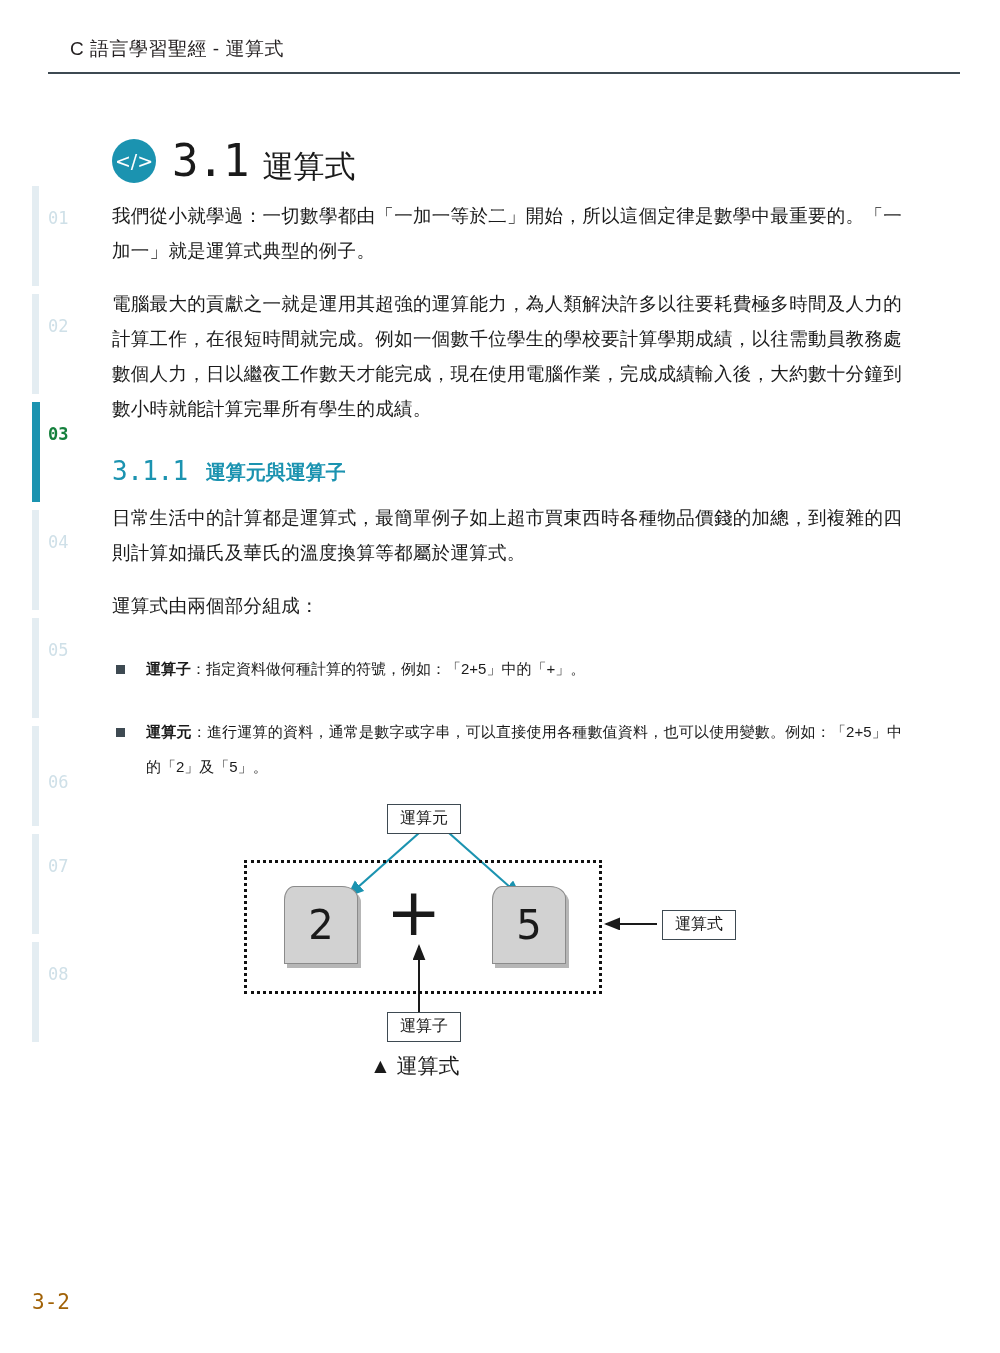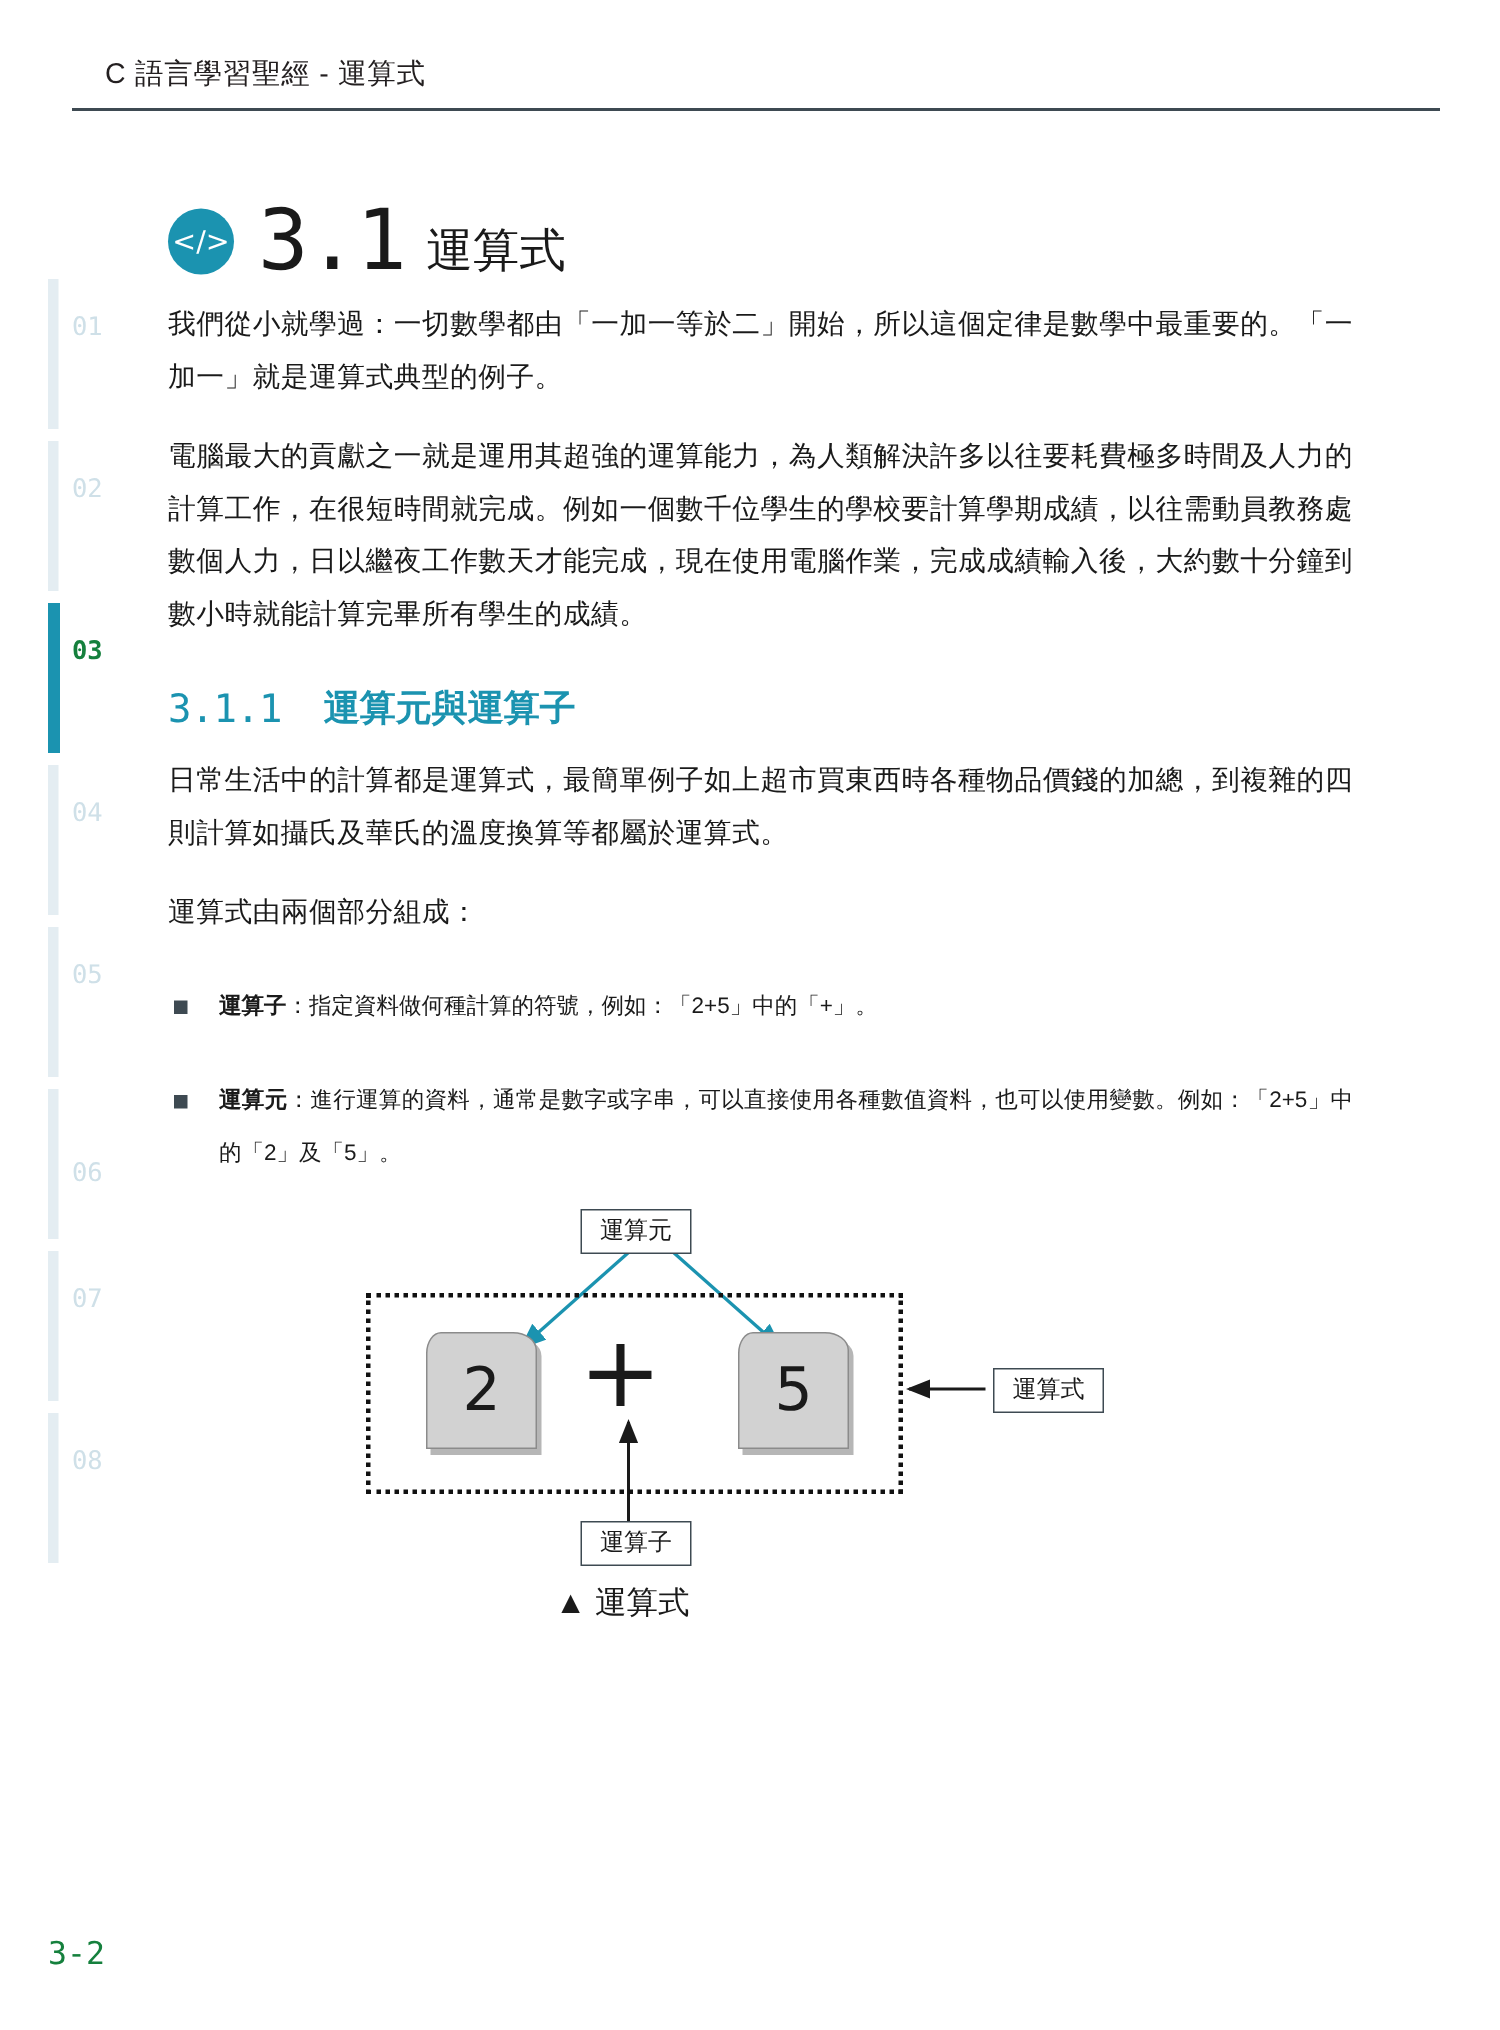--- a/index.html
+++ b/index.html
@@ -96,21 +96,21 @@
     color: #ffffff;
     display: flex;
     align-items: center;
     justify-content: center;
     font-size: 19px;
     font-family: "DejaVu Sans", sans-serif;
     flex: none;
   }
   .sec-num {
     margin-left: 16px;
-    font-size: 56px;
+    font-size: 44px;
     font-family: "DejaVu Sans Mono", monospace;
     color: #1a1a1a;
     letter-spacing: -1px;
     line-height: 1;
   }
   .sec-title {
     margin-left: 14px;
     font-size: 31px;
     color: #1a1a1a;
     line-height: 1;
@@ -131,22 +131,22 @@
     align-items: flex-end;
     margin: 30px 0 14px 0;
   }
   .sub-num {
     font-size: 26px;
     font-family: "DejaVu Sans Mono", monospace;
     color: #1b93b0;
     letter-spacing: -0.5px;
   }
   .sub-title {
-    margin-left: 28px;
-    font-size: 24px;
+    margin-left: 18px;
+    font-size: 20px;
     color: #1b93b0;
     font-weight: bold;
   }
 
   ul.bullets {
     list-style: none;
     margin: 4px 0 0 0;
     padding: 0;
   }
   ul.bullets li {
@@ -235,21 +235,21 @@
     height: 290px;
   }
 
   
   .page-num {
     position: absolute;
     left: 32px;
     top: 1290px;
     font-size: 21px;
     font-family: "DejaVu Sans Mono", monospace;
-    color: #15803d;
+    color: #a16207;
     letter-spacing: 0px;
   }
 </style>
 </head>
 <body>
 
 <div class="header">
   <div class="header-title">C 語言學習聖經 - 運算式</div>
   <div class="header-rule"></div>
 </div>

